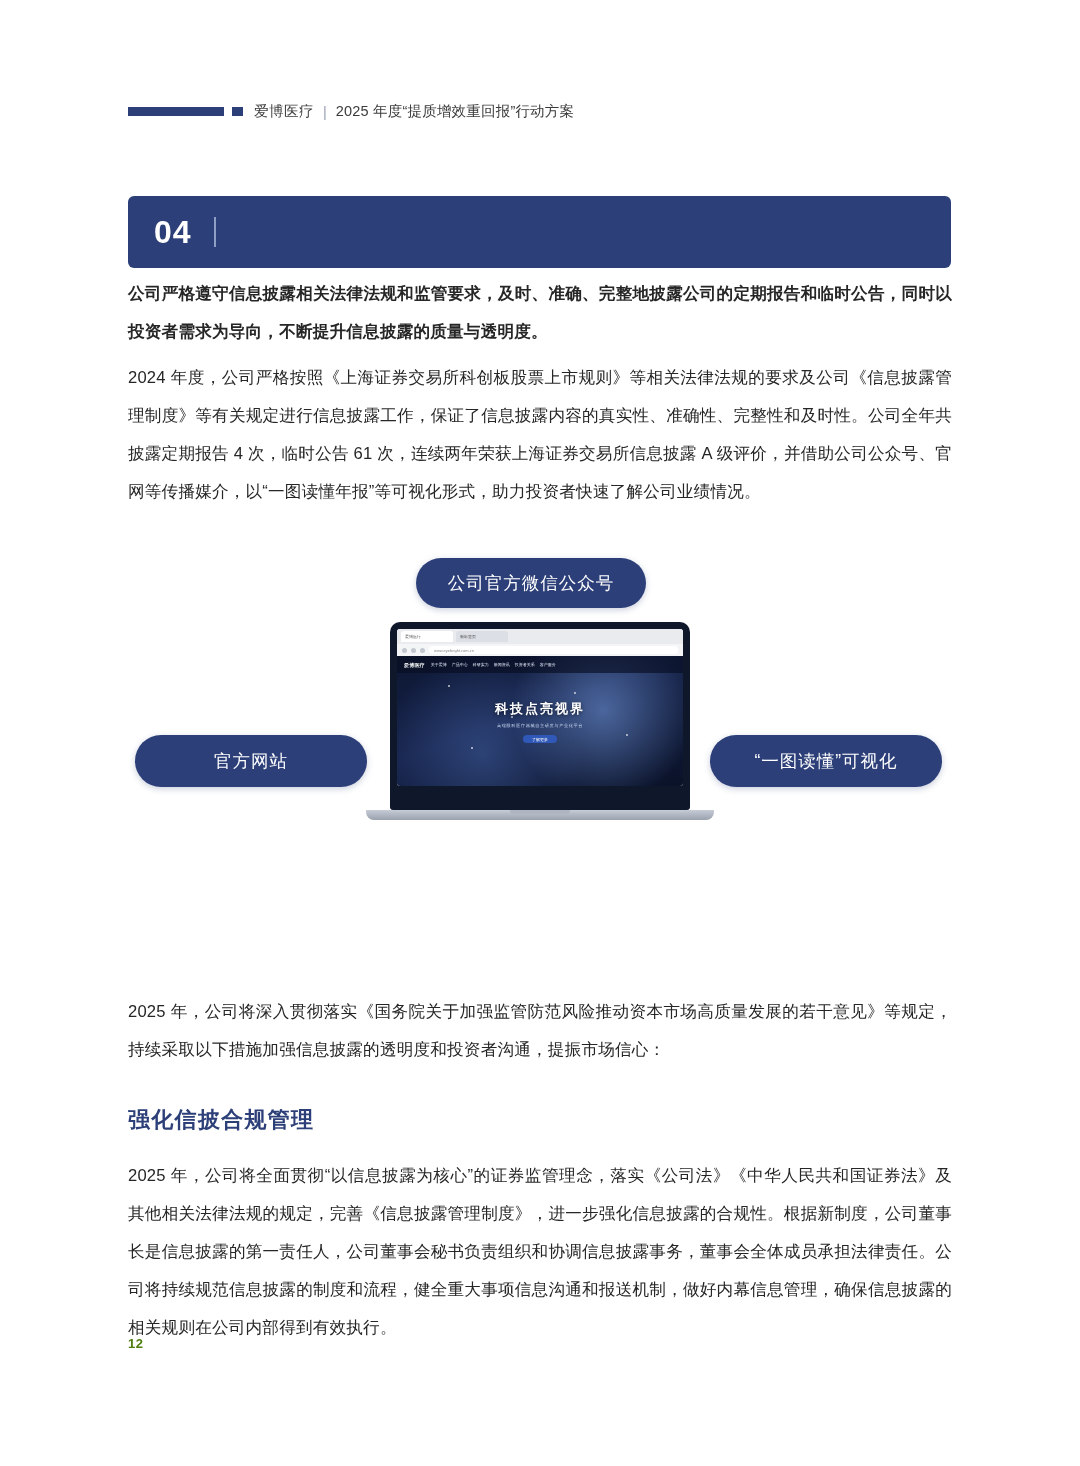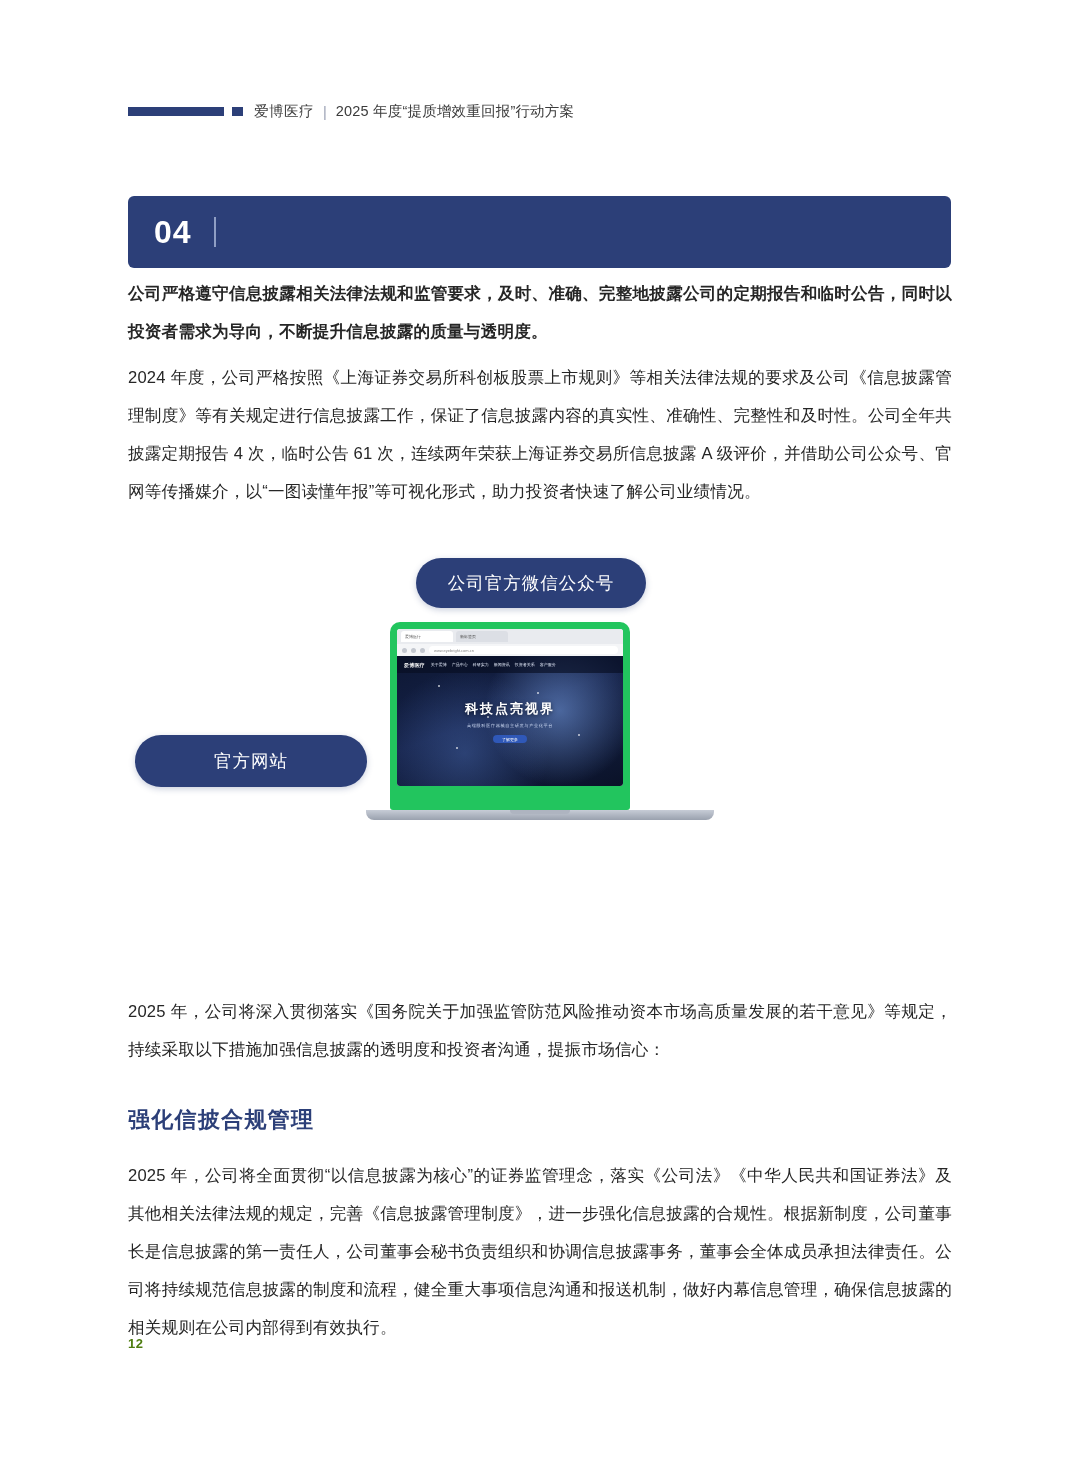--- a/index.html
+++ b/index.html
@@ -160,23 +160,23 @@
     position: absolute;
     left: 262px;
     top: 102px;
     width: 300px;
     height: 215px;
   }
   .laptop-lid {
     position: absolute;
     left: 0;
     top: 0;
-    width: 240px;
+    width: 300px;
     height: 188px;
-    background: #22c55e;
+    background: #0f172a;
     border-radius: 10px 10px 3px 3px;
     box-sizing: border-box;
     padding: 7px 7px 24px 7px;
   }
   .laptop-screen {
     width: 100%;
     height: 100%;
     border-radius: 3px;
     overflow: hidden;
     position: relative;
@@ -358,20 +358,21 @@
     <span class="section-divider"></span>
   </div>
 
   <div class="para para-1">公司严格遵守信息披露相关法律法规和监管要求，及时、准确、完整地披露公司的定期报告和临时公告，同时以投资者需求为导向，不断提升信息披露的质量与透明度。</div>
   <div class="para para-2">2024 年度，公司严格按照《上海证券交易所科创板股票上市规则》等相关法律法规的要求及公司《信息披露管理制度》等有关规定进行信息披露工作，保证了信息披露内容的真实性、准确性、完整性和及时性。公司全年共披露定期报告 4 次，临时公告 61 次，连续两年荣获上海证券交易所信息披露 A 级评价，并借助公司公众号、官网等传播媒介，以“一图读懂年报”等可视化形式，助力投资者快速了解公司业绩情况。</div>
 
   <div class="figure">
 
     <div class="pill pill-website">官方网站</div>
     <div class="pill pill-wechat">公司官方微信公众号</div>
+    <div class="pill pill-visual">“一图读懂”可视化</div>
 
     <div class="laptop">
       <div class="laptop-shadow"></div>
       <div class="laptop-lid">
         <div class="laptop-screen">
 
           <div class="browser-chrome">
             <div class="tab">爱博医疗</div>
             <div class="tab inactive">新标签页</div>
           </div>

